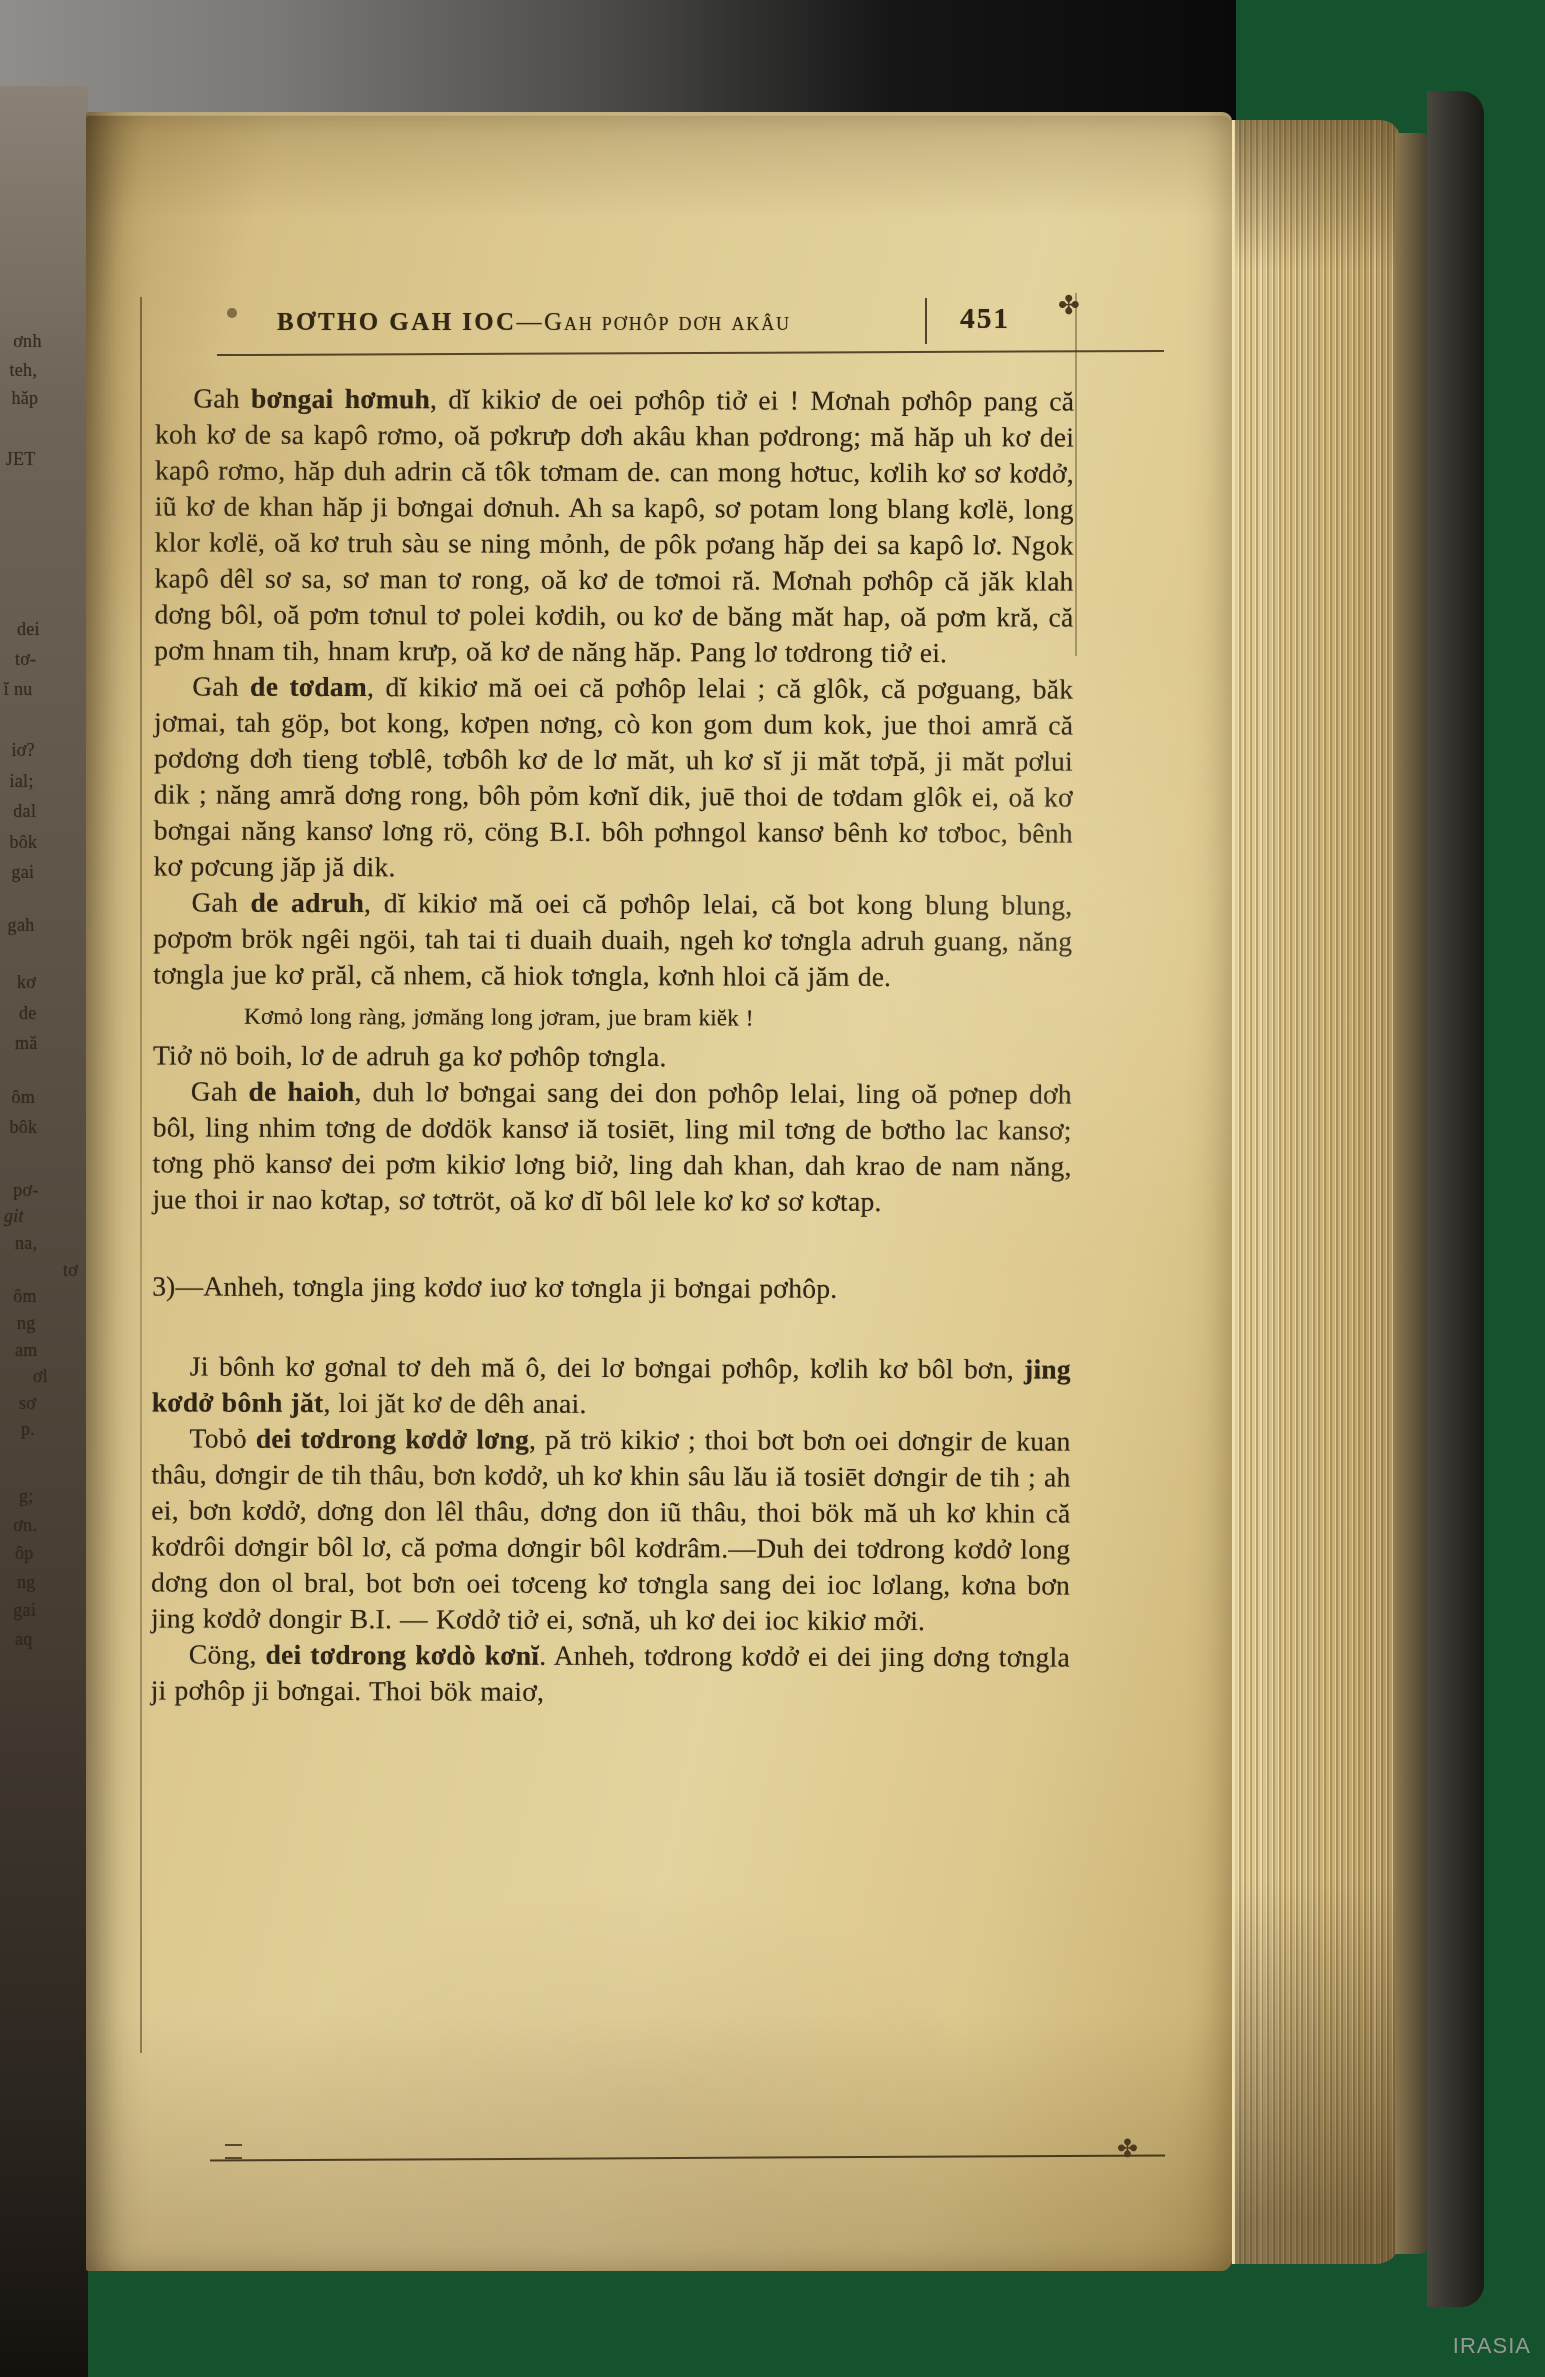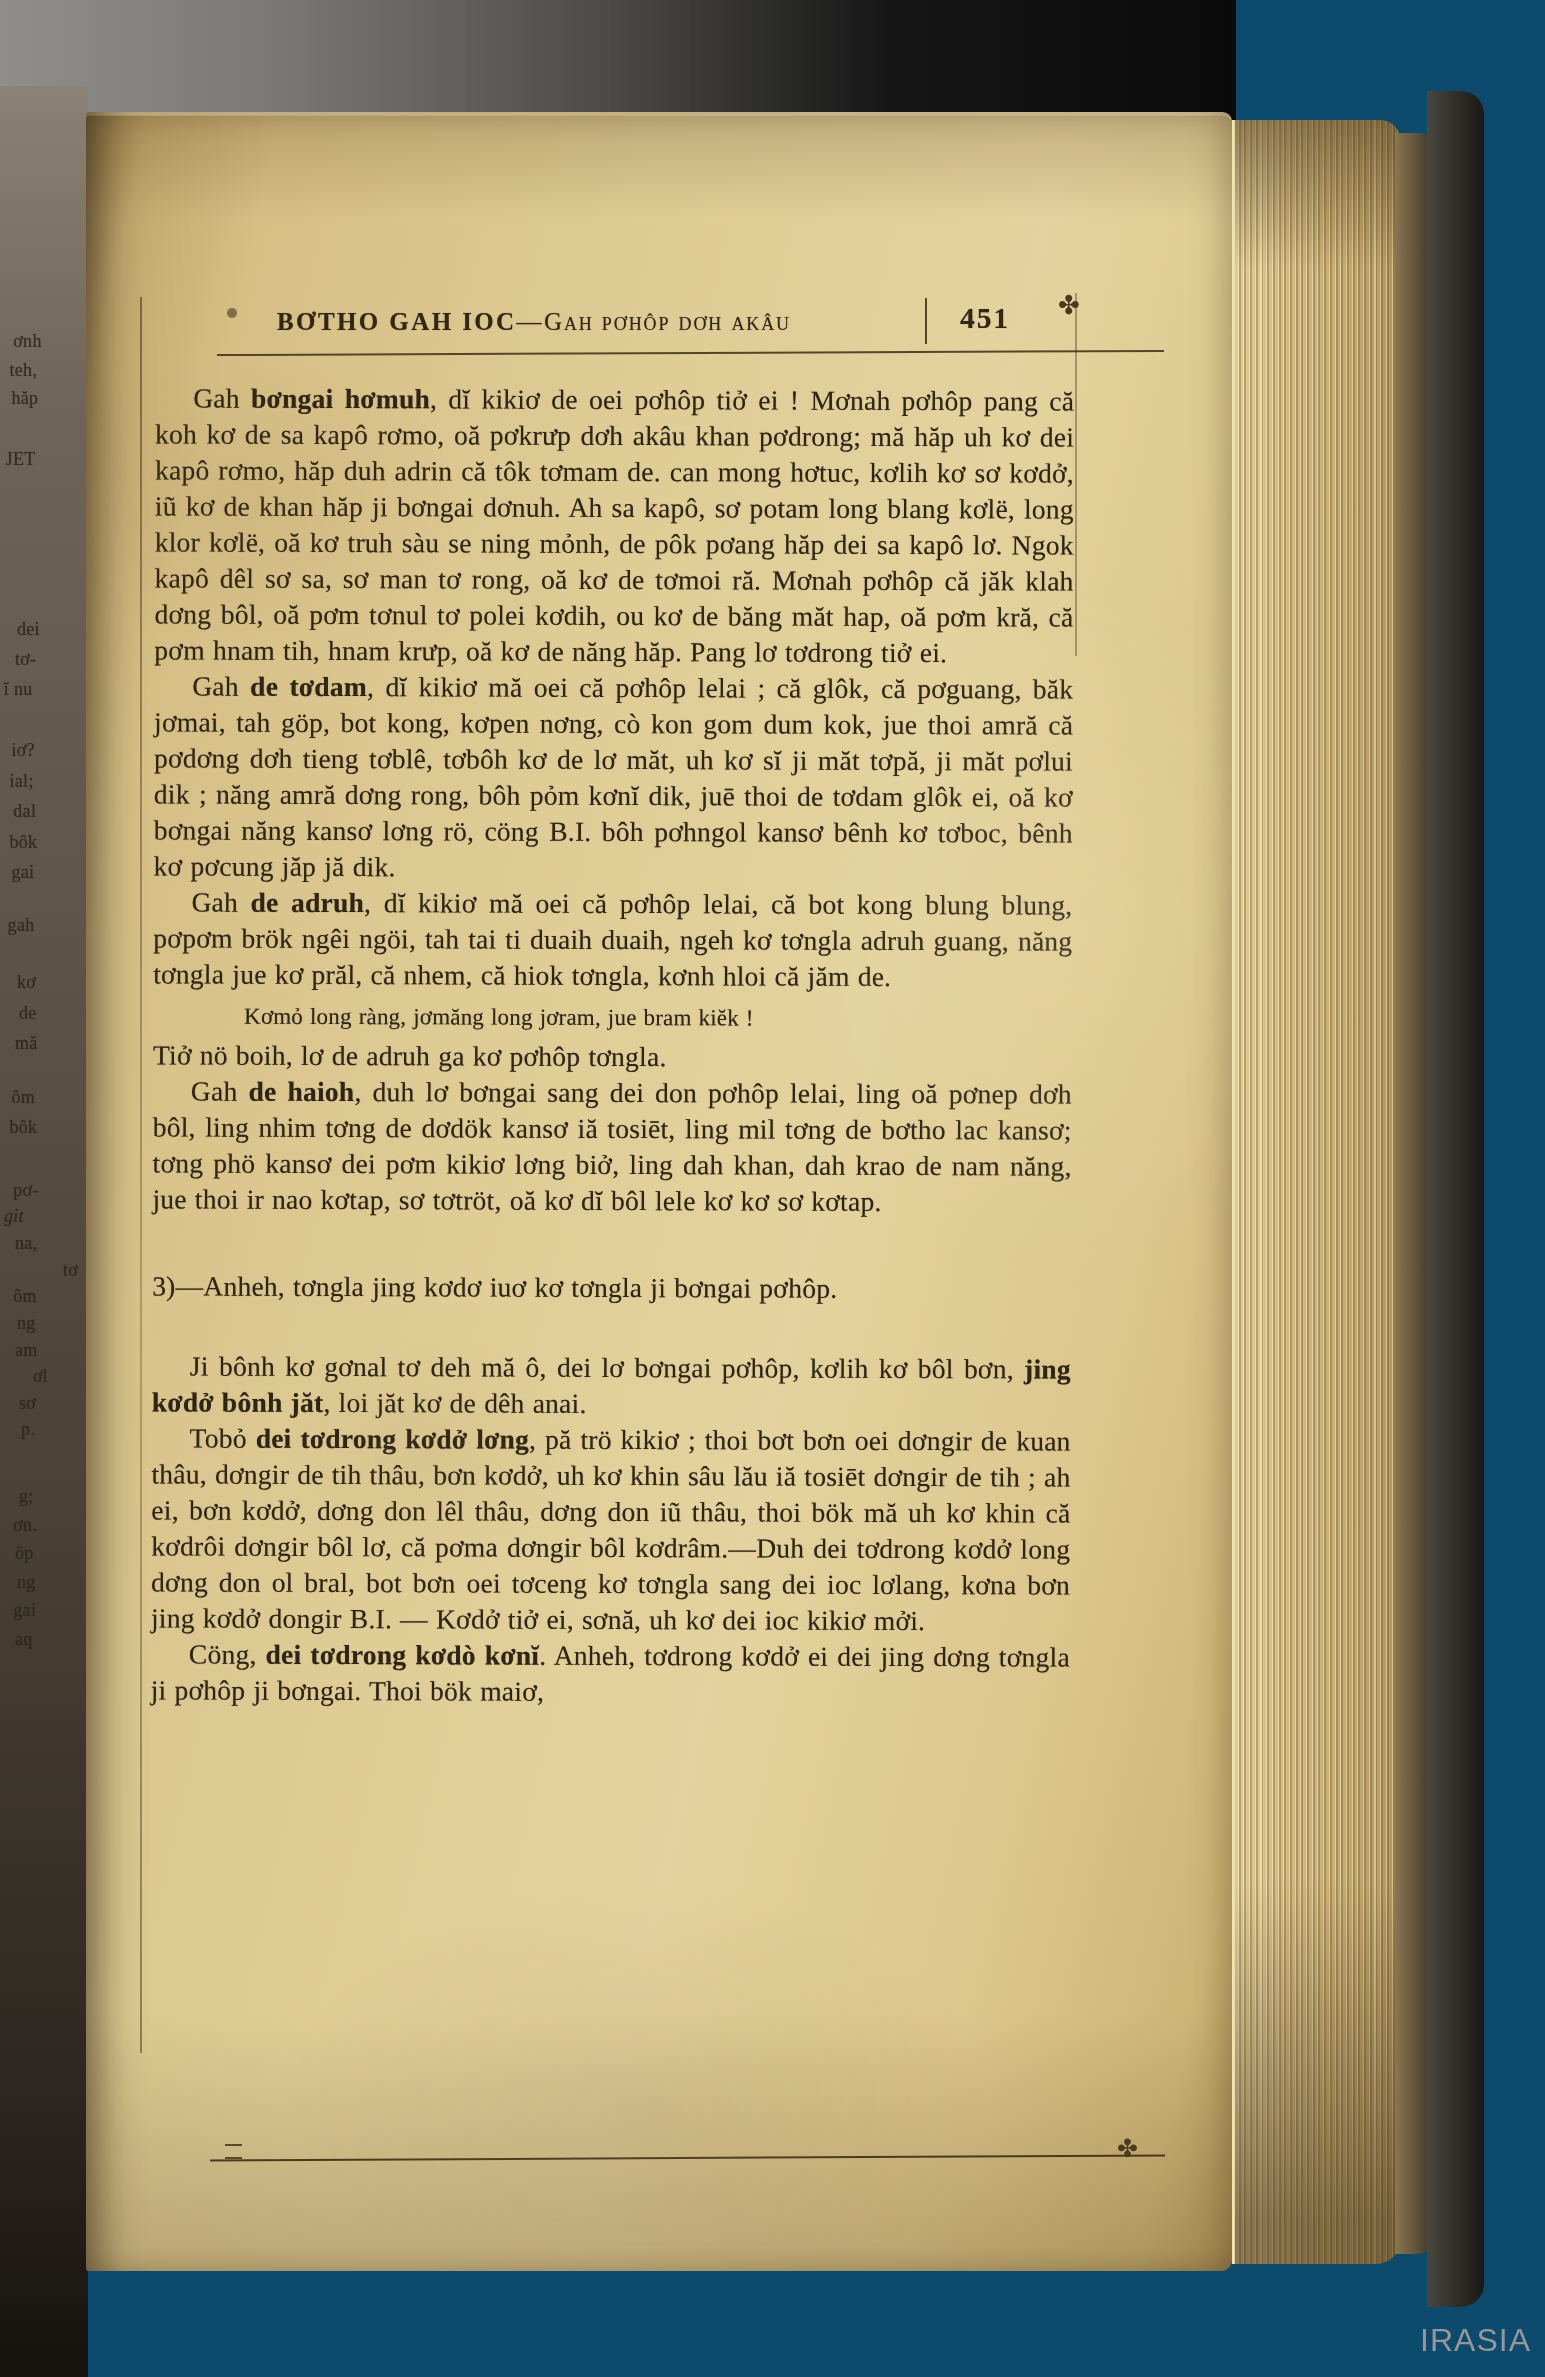--- a/index.html
+++ b/index.html
@@ -1,18 +1,18 @@
 <!DOCTYPE html>
 <html style="font-size:15px"><head>
 <meta charset="utf-8">
 <style>
   html,body{margin:0;padding:0;background:#070707;}
   .scan{
     position:relative;width:1546px;height:2378px;overflow:hidden;
-    background:#0c4a6e;
+    background:#14532d;
     font-family:"Liberation Serif","DejaVu Serif",serif;
   }
   
   .bg-top{
     position:absolute;left:0;top:0;width:1236px;height:124px;
     background:linear-gradient(90deg,#8f8e8b 0%,#7a7976 22%,#4e4d4b 48%,#161616 72%,#0a0a0a 100%);
   }
   .bg-left{
     position:absolute;left:0;top:86px;width:88px;height:2292px;
     background:linear-gradient(180deg,#8a8276 0%,#6e6558 14%,#5d5347 38%,#473e33 66%,#2c2620 88%,#15120e 100%);
@@ -85,21 +85,21 @@
   .para.section{text-indent:0;text-align:left;margin:51px 0 44px;}
   .b{font-weight:bold;}
   
   .bottom-rule{position:absolute;left:124px;top:2045px;width:955px;height:1.9px;background:rgba(58,44,22,.9);transform:rotate(-0.3deg);}
   .orn-bottom{position:absolute;left:1031px;top:2022px;font-size:25px;}
   .mark-eq{position:absolute;left:139px;top:2032px;width:17px;height:11.4px;border-top:2.9px solid rgba(60,45,22,.8);border-bottom:2.9px solid rgba(60,45,22,.8);}
   .mark-top{position:absolute;left:141px;top:196px;width:9.5px;height:9.5px;border-radius:50%;background:rgba(60,45,22,.55);}
   .watermark{
     position:absolute;right:15px;bottom:19px;
     font-family:"Liberation Sans","DejaVu Sans",sans-serif;
-    font-size:32px;letter-spacing:1px;color:#979797;
+    font-size:22px;letter-spacing:1px;color:#979797;
   }
 </style>
 </head>
 <body>
 
 <div class="scan">
 
   <div class="bg-top"></div>
   <div class="bg-left">
     <div id="margin-frags">

